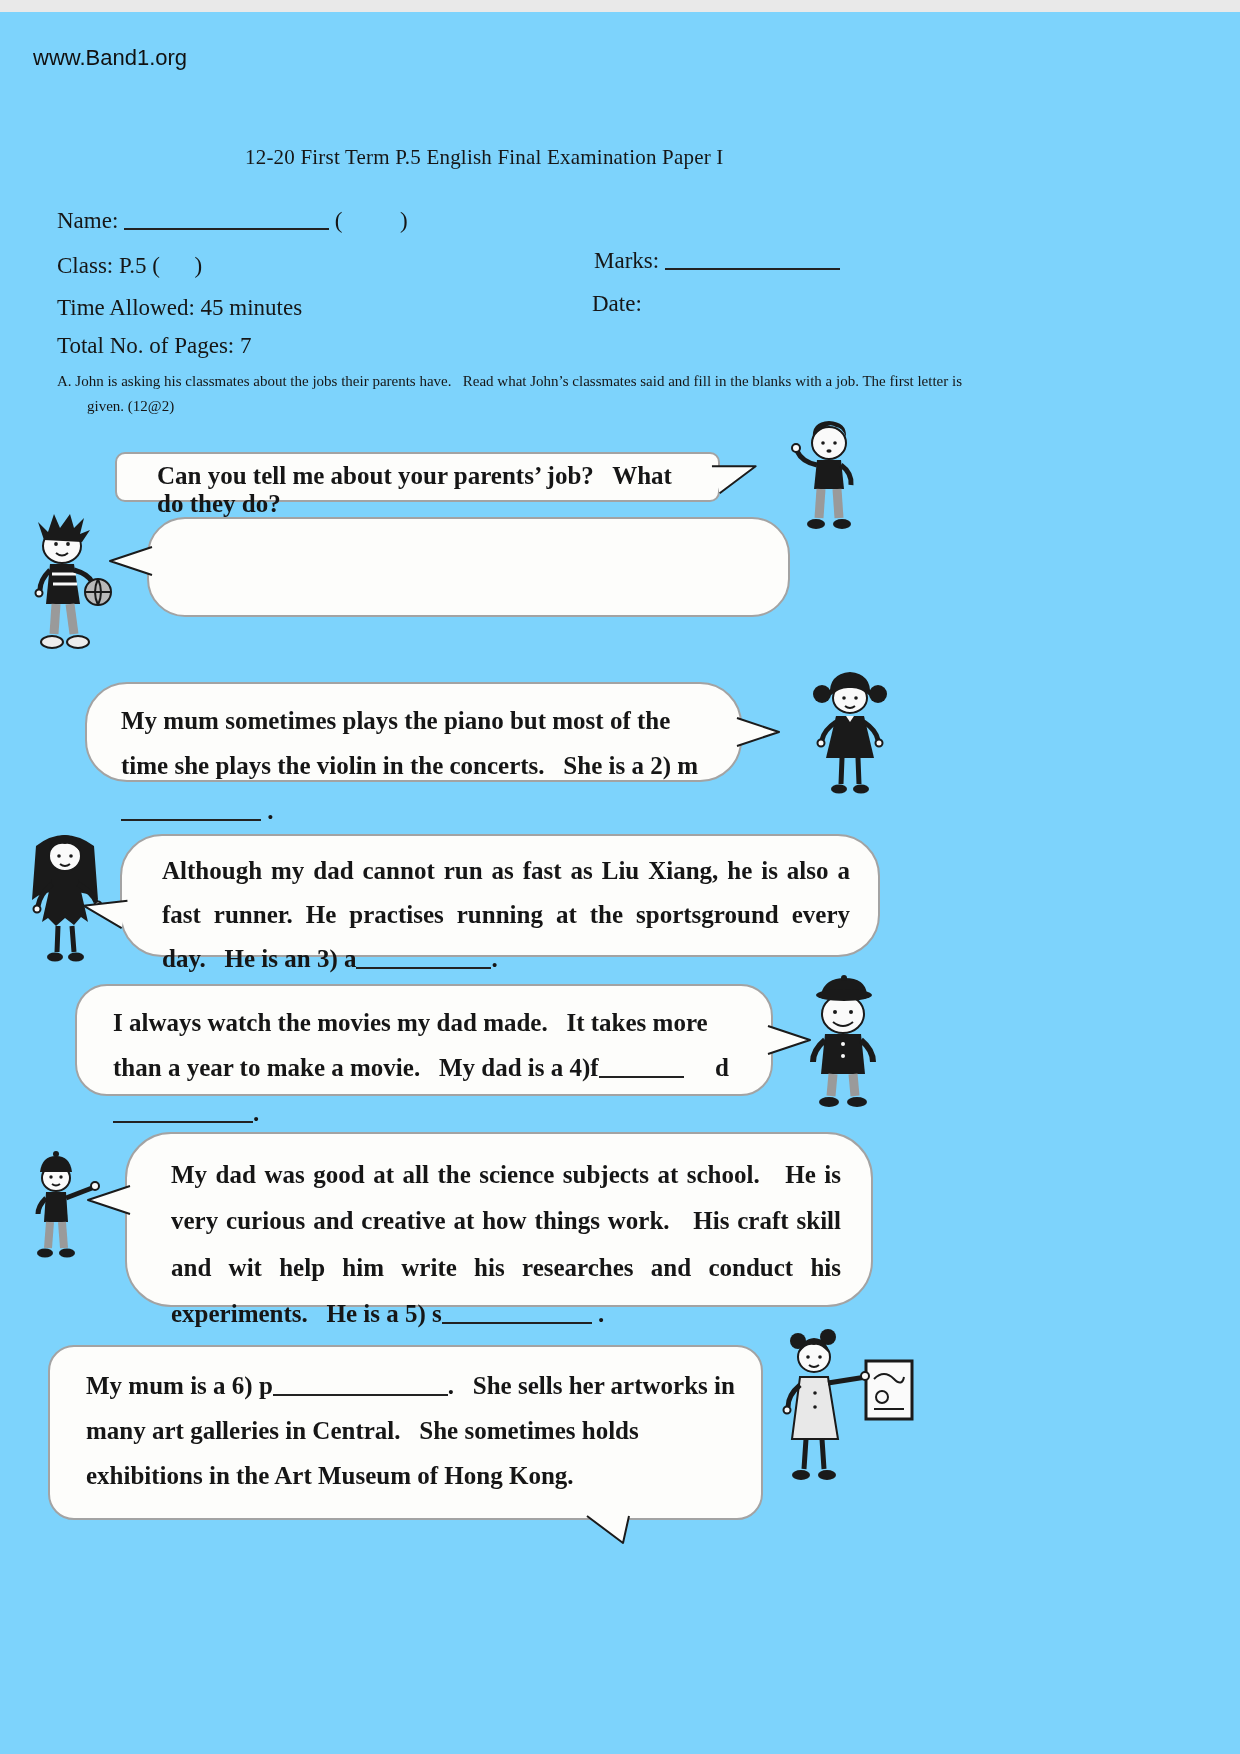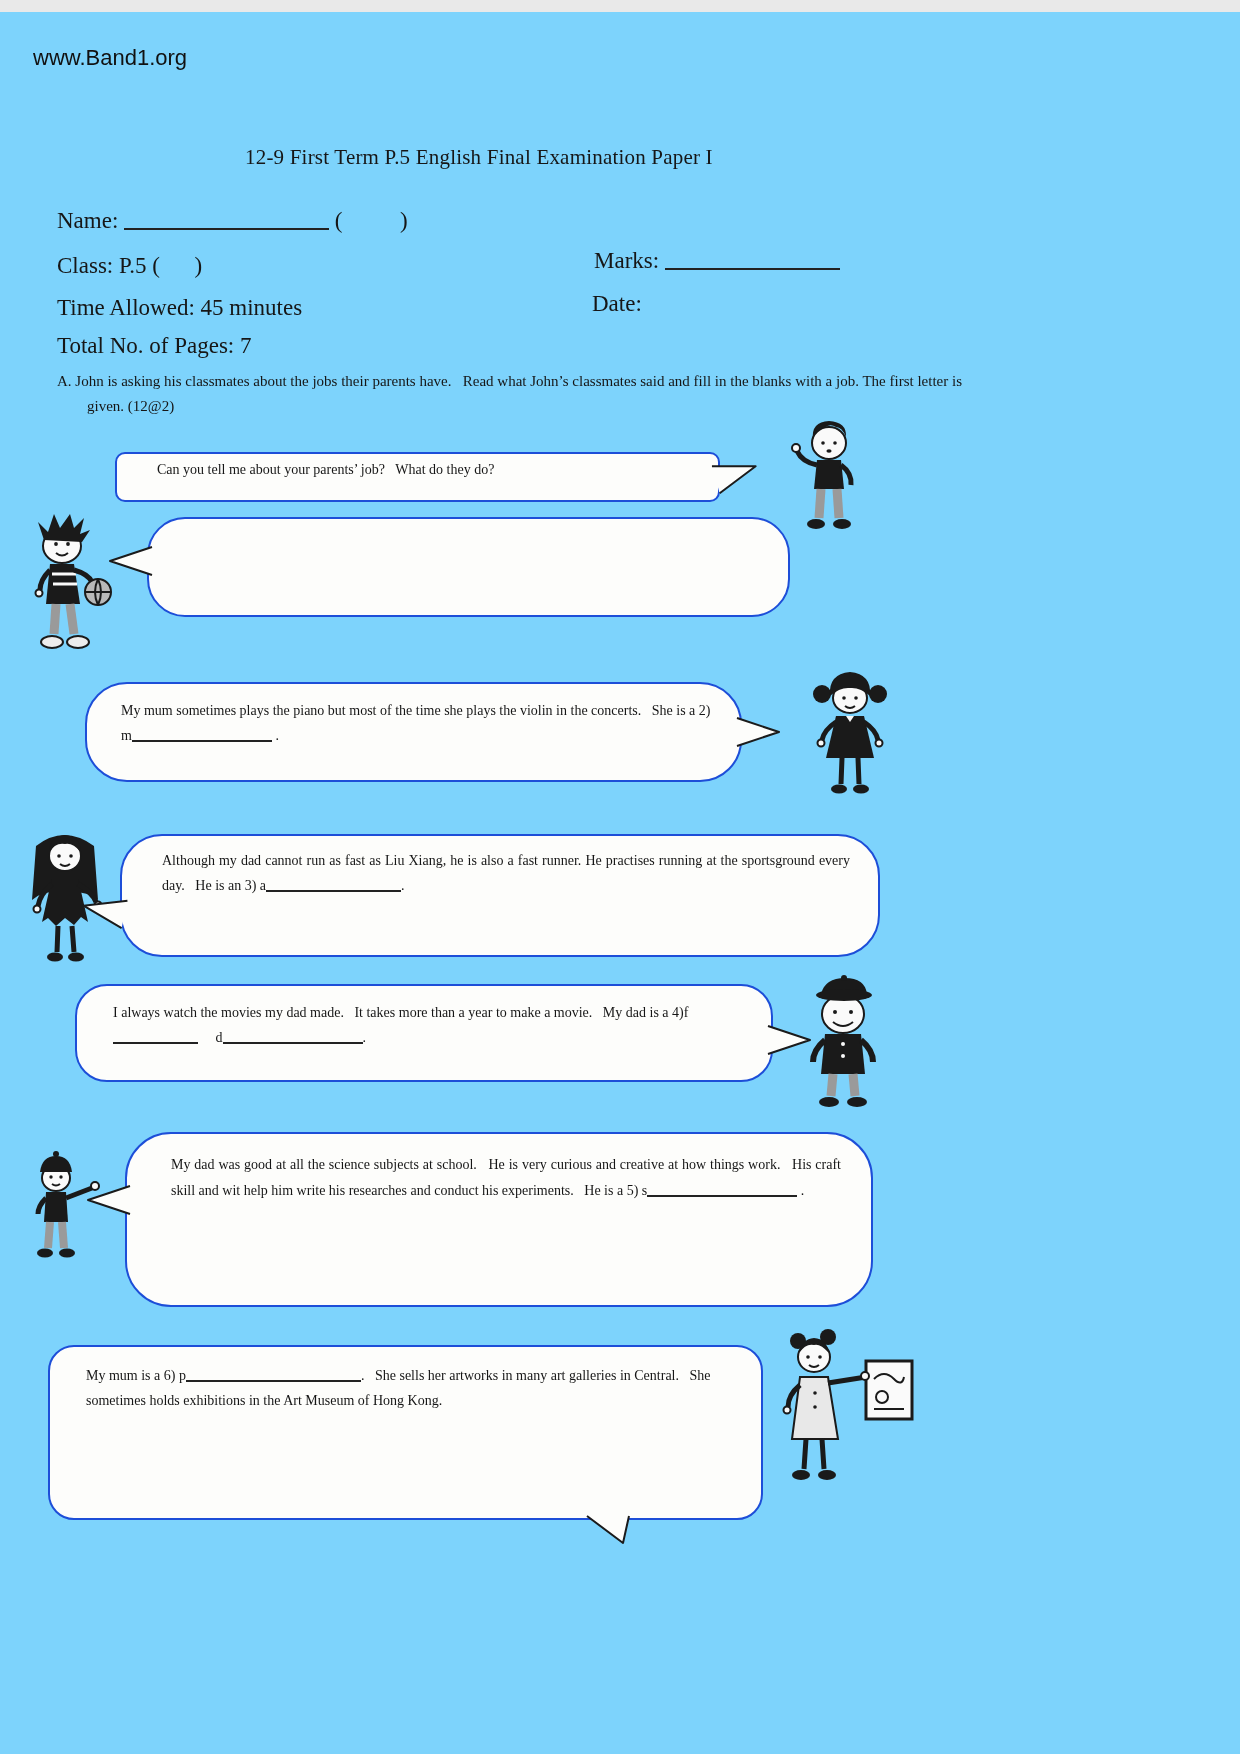--- a/index.html
+++ b/index.html
@@ -27,37 +27,38 @@
   }
   .blank{
     display:inline-block;
     border-bottom:2px solid #222;
     height:15px;
     margin-bottom:-2px;
   }
   .bubble{
     position:absolute;
     box-sizing:border-box;
-    border:2px solid #1d4ed8;
+    border:2px solid #a3a3a3;
     background:#fdfdfb;
-    font-size:14px;
+    font-size:25px;
+    font-weight:bold;
   }
   .bubble .btext{position:relative;z-index:1;}
   .tail{position:absolute;z-index:2;}
   .char{position:absolute;}
   .char svg{width:100%;height:100%;}
 </style>
 </head>
 <body>
 
 <div class="page">
 
   <div class="abs watermark" style="left:33px;top:33px;">www.Band1.org</div>
 
-  <div class="abs title" style="left:245px;top:133px;">12-9 First Term P.5 English Final Examination Paper I</div>
+  <div class="abs title" style="left:245px;top:133px;">12-20 First Term P.5 English Final Examination Paper I</div>
 
   <div class="abs hline" style="left:57px;top:196px;"><span>Name: </span><span class="blank" style="width: 205px;"></span><span> (&nbsp;&nbsp;&nbsp;&nbsp;&nbsp;&nbsp;&nbsp;&nbsp;&nbsp;&nbsp;)</span></div>
   <div class="abs hline" style="left:57px;top:241px;">Class: P.5 (&nbsp;&nbsp;&nbsp;&nbsp;&nbsp;&nbsp;)</div>
   <div class="abs hline" style="left:594px;top:236px;"><span>Marks: </span><span class="blank" style="width: 175px;"></span></div>
   <div class="abs hline" style="left:57px;top:283px;">Time Allowed: 45 minutes</div>
   <div class="abs hline" style="left:592px;top:279px;">Date:</div>
   <div class="abs hline" style="left:57px;top:321px;">Total No. of Pages: 7</div>
 
   <div class="abs instructions" style="left:57px;top:357px;width:885px;">A. John is asking his classmates about the jobs their parents have.&nbsp;&nbsp; Read what John’s classmates said and fill in the blanks with a job. The first letter is given. (12@2)</div>
 
@@ -168,21 +169,21 @@
         <path d="M66,62 Q80,70 84,80" stroke-width="5"></path>
         <circle cx="25" cy="87" r="3.5" fill="#fafafa"></circle>
         <circle cx="86" cy="83" r="3.5" fill="#fafafa"></circle>
         <path d="M46,104 L45,130 M60,104 L62,130" stroke-width="5"></path>
         <ellipse cx="43" cy="135" rx="8" ry="4.5" fill="#1a1a1a" stroke="none"></ellipse>
         <ellipse cx="64" cy="135" rx="8" ry="4.5" fill="#1a1a1a" stroke="none"></ellipse>
       </g>
     </svg>
   </div>
 
-  <div class="bubble" style="left:75px;top:972px;width:698px;height:98px;border-radius:32px;padding:14px 24px 10px 36px;line-height:1.8;">
+  <div class="bubble" style="left:75px;top:972px;width:698px;height:112px;border-radius:32px;padding:14px 24px 10px 36px;line-height:1.8;">
     <div class="btext"><span>I always watch the movies my dad made.&nbsp;&nbsp; It takes more than a year to make a movie.&nbsp;&nbsp; My dad is a 4)f</span><span class="blank" style="width: 85px;"></span><span>&nbsp;&nbsp;&nbsp;&nbsp; d</span><span class="blank" style="width: 140px;"></span><span>.</span></div>
     <svg class="tail" style="right:-41px;top:36px;" width="46" height="36" viewBox="0 0 46 36">
       <path d="M2,4 L44,18 L2,32" fill="#fdfdfb" stroke="#1b1b1b" stroke-width="2" stroke-linejoin="round"></path>
     </svg>
   </div>
 
   <div class="char" style="left:785px;top:960px;width:110px;height:145px;">
     <svg viewBox="0 0 110 145">
       <g stroke="#1a1a1a" fill="none" stroke-width="2">
         <ellipse cx="58" cy="42" rx="21" ry="19" fill="#fafafa"></ellipse>

